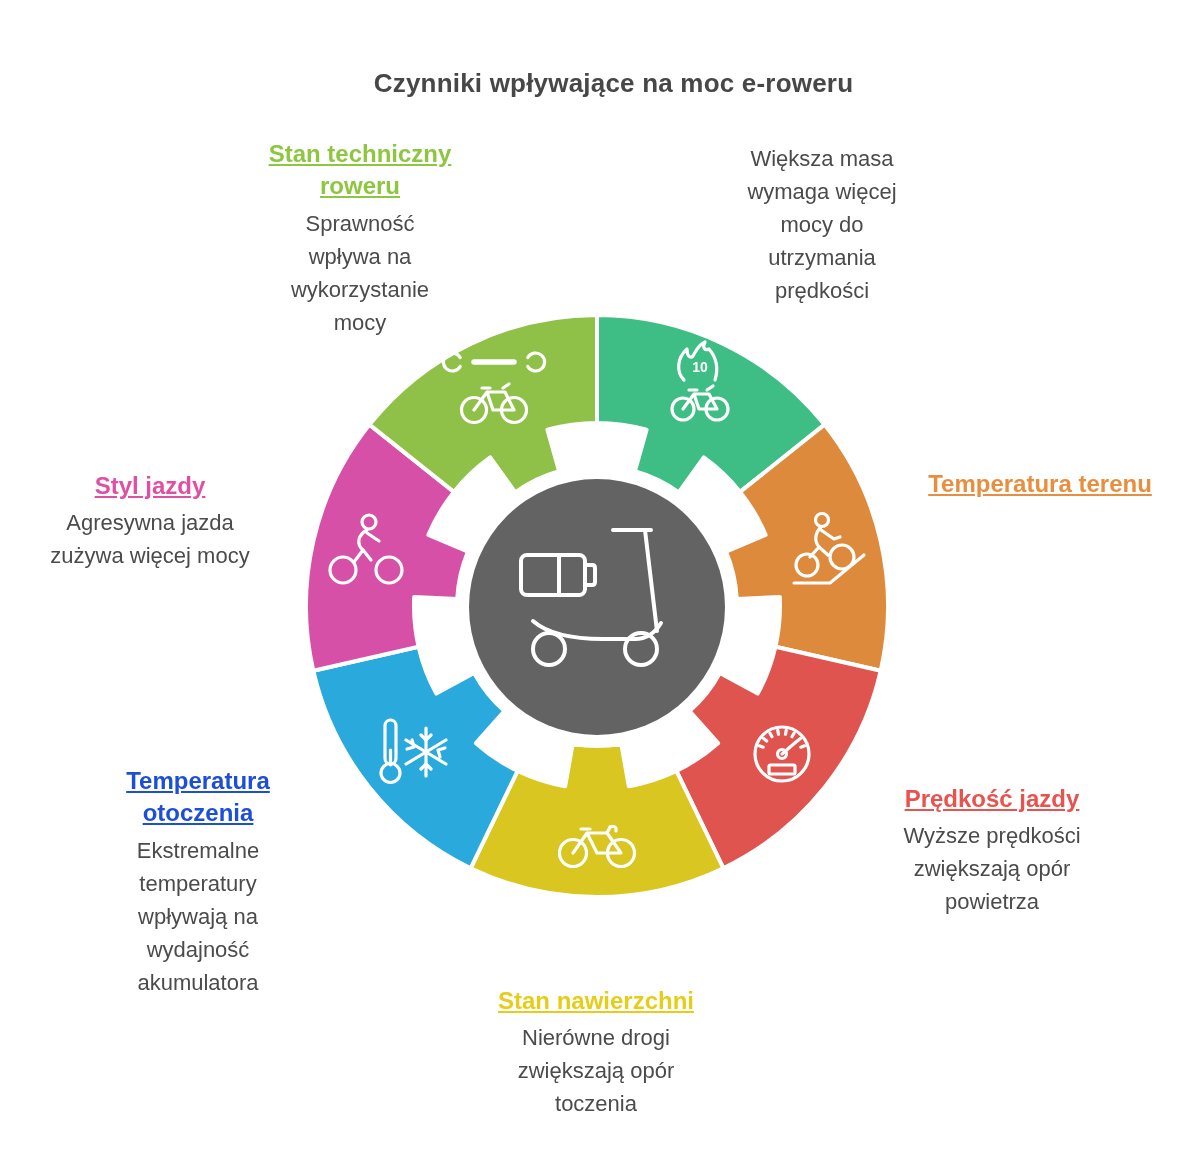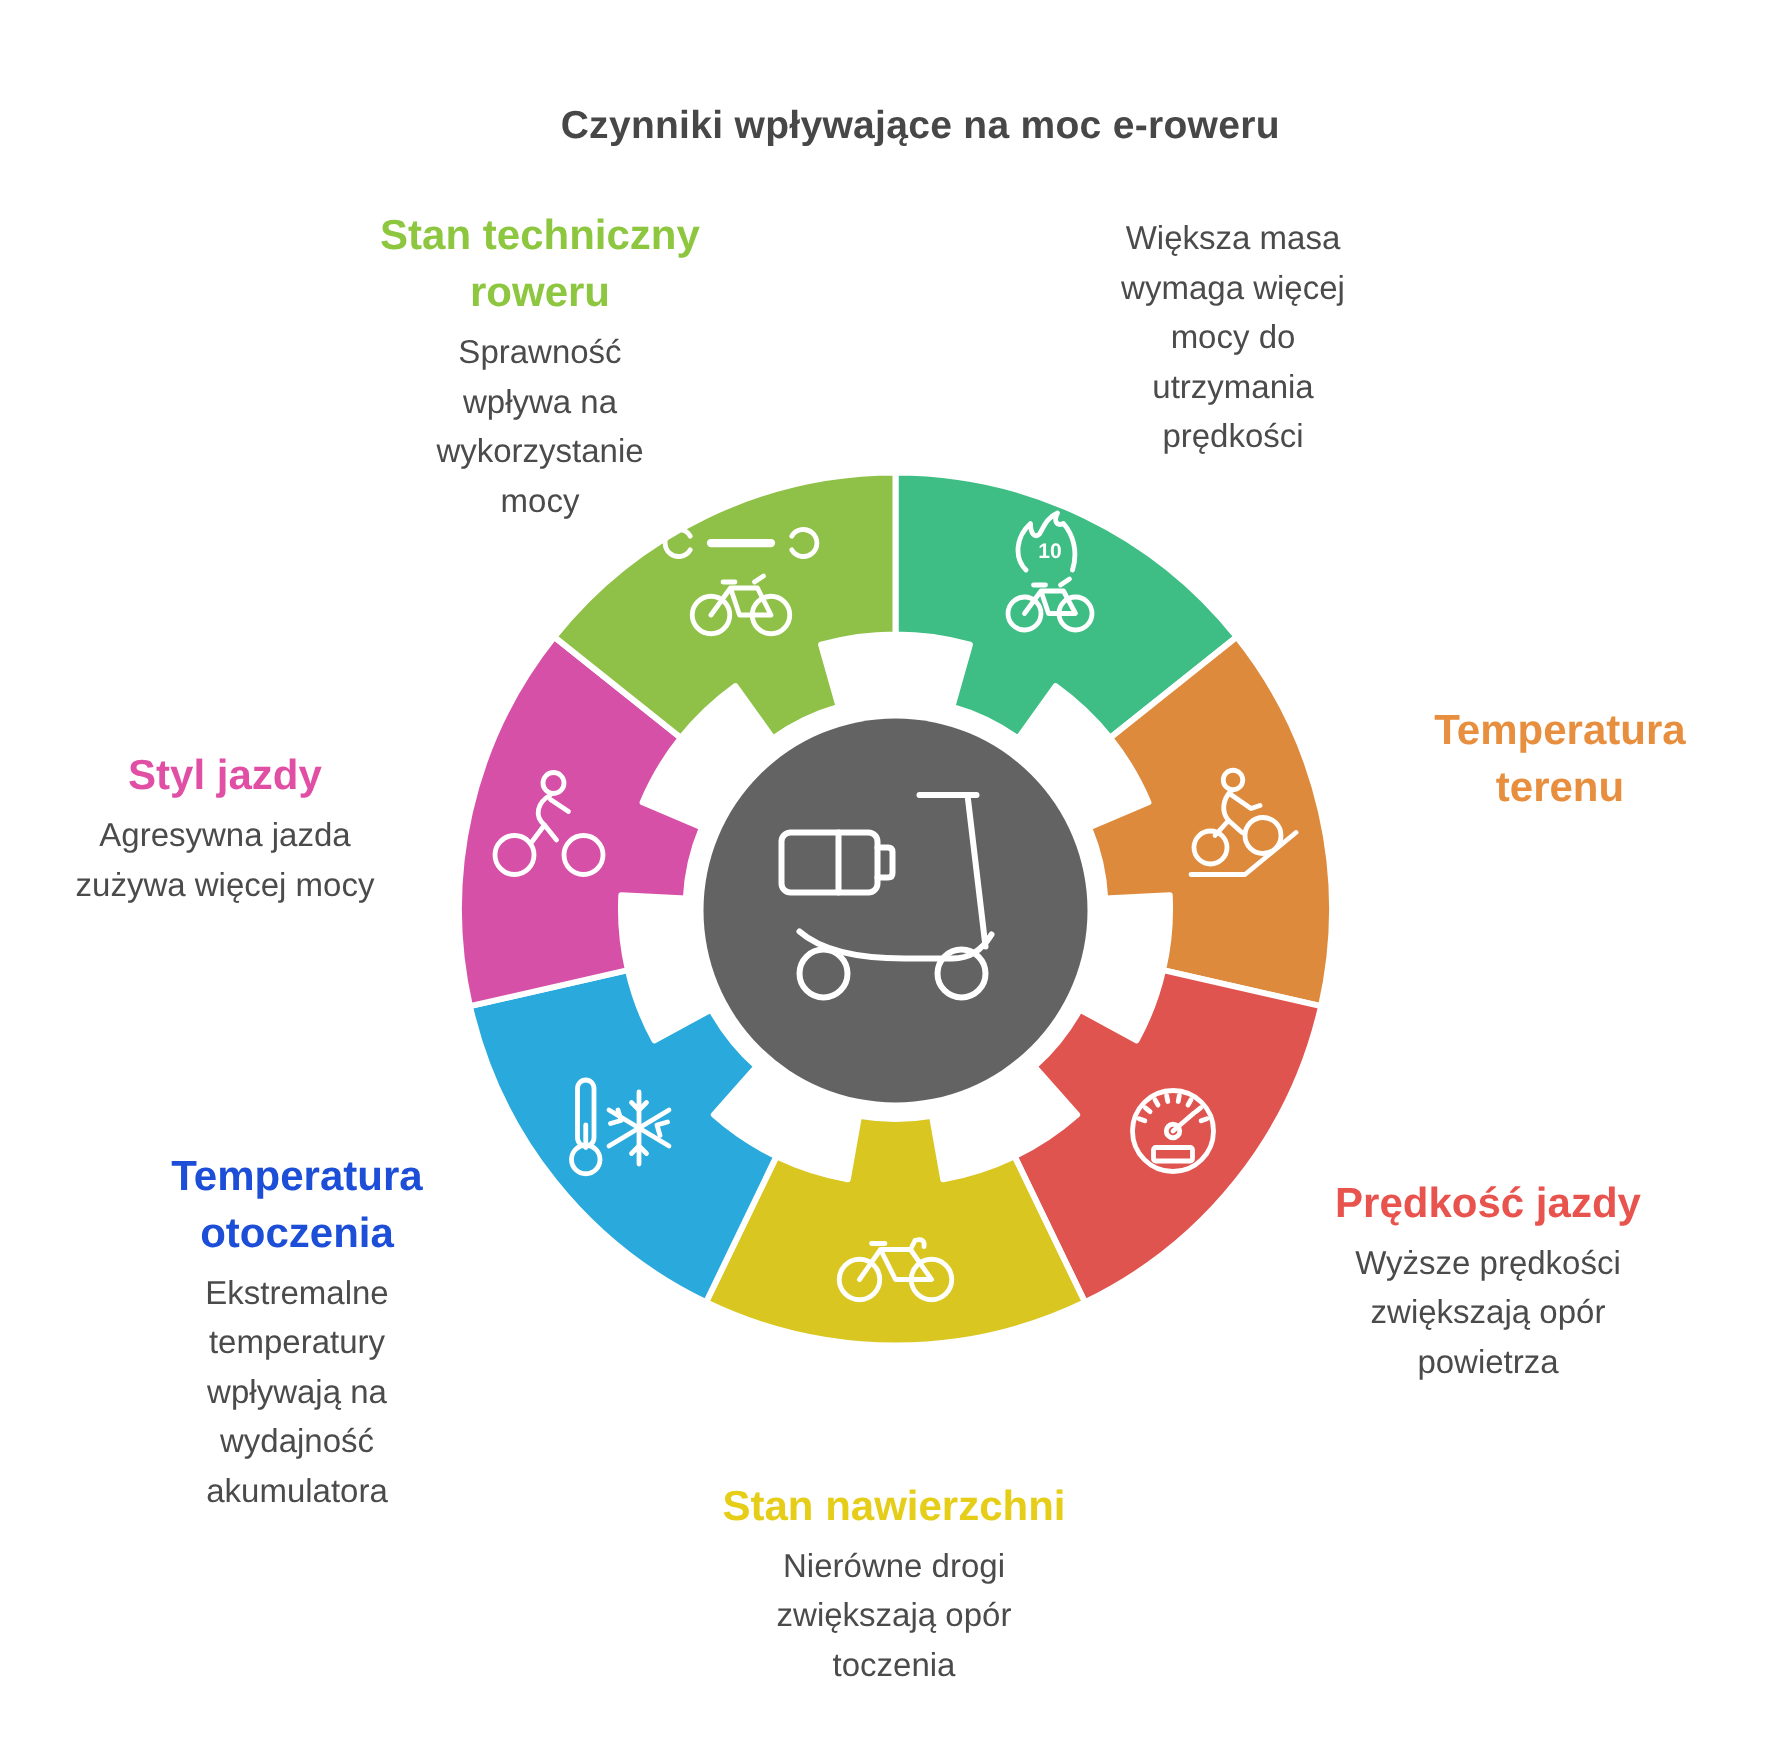--- a/index.html
+++ b/index.html
@@ -11,29 +11,29 @@
   .title{
     position:absolute;top:68px;left:0;right:0;text-align:center;
     font-size:26px;font-weight:bold;letter-spacing:0.2px;color:#474747;margin-left:36px;
   }
   svg.wheel{position:absolute;left:0;top:0;}
   .seg{stroke:#ffffff;stroke-width:4;stroke-linejoin:round;}
   .icon{stroke:#ffffff;fill:none;stroke-width:3.2;stroke-linecap:round;stroke-linejoin:round;}
   .icon-center{stroke-width:4;}
   .icon-num{fill:#ffffff;stroke:none;font-weight:bold;font-size:14px;text-anchor:middle;}
   .label{position:absolute;transform:translateX(-50%);text-align:center;}
-  .heading{font-size:28px;font-weight:bold;line-height:1.35;margin:0 auto;}
+  .heading{font-size:24px;font-weight:bold;line-height:1.35;margin:0 auto;text-decoration:underline;}
   .body{font-size:22px;color:#4b4b4b;line-height:1.5;margin:4px auto 0;}
   #label-techniczny{left:360px;top:138px;}  #label-techniczny .heading{width:260px;} #label-techniczny .body{width:175px;text-align:center;}
   #label-obciazenie{left:822px;top:138px;}  #label-obciazenie .heading{width:160px;} #label-obciazenie .body{width:185px;}
   #label-nachylenie{left:1040px;top:468px;} #label-nachylenie .heading{width:260px;} #label-nachylenie .body{width:225px;}
   #label-predkosc{left:992px;top:783px;}    #label-predkosc .heading{width:260px;}   #label-predkosc .body{width:235px;}
   #label-nawierzchnia{left:596px;top:942px;}#label-nawierzchnia .heading{width:260px;margin-top:43px;}#label-nawierzchnia .body{width:240px;}
   #label-temperatura{left:198px;top:765px;} #label-temperatura .heading{width:180px;} #label-temperatura .body{width:170px;text-align:center;}
-  #label-styl{left:150px;top:470px;}        #label-styl .heading{width:200px;margin-top:28px;}        #label-styl .body{width:200px;}
+  #label-styl{left:150px;top:470px;}        #label-styl .heading{width:200px;}        #label-styl .body{width:200px;}
 </style>
 </head>
 <body>
 
 <div class="stage">
 
   <div class="title" style="color: rgb(71, 71, 71);">Czynniki wpływające na moc e-roweru</div>
 
   <svg class="wheel" width="1191" height="1158" viewBox="0 0 1191 1158">
 

